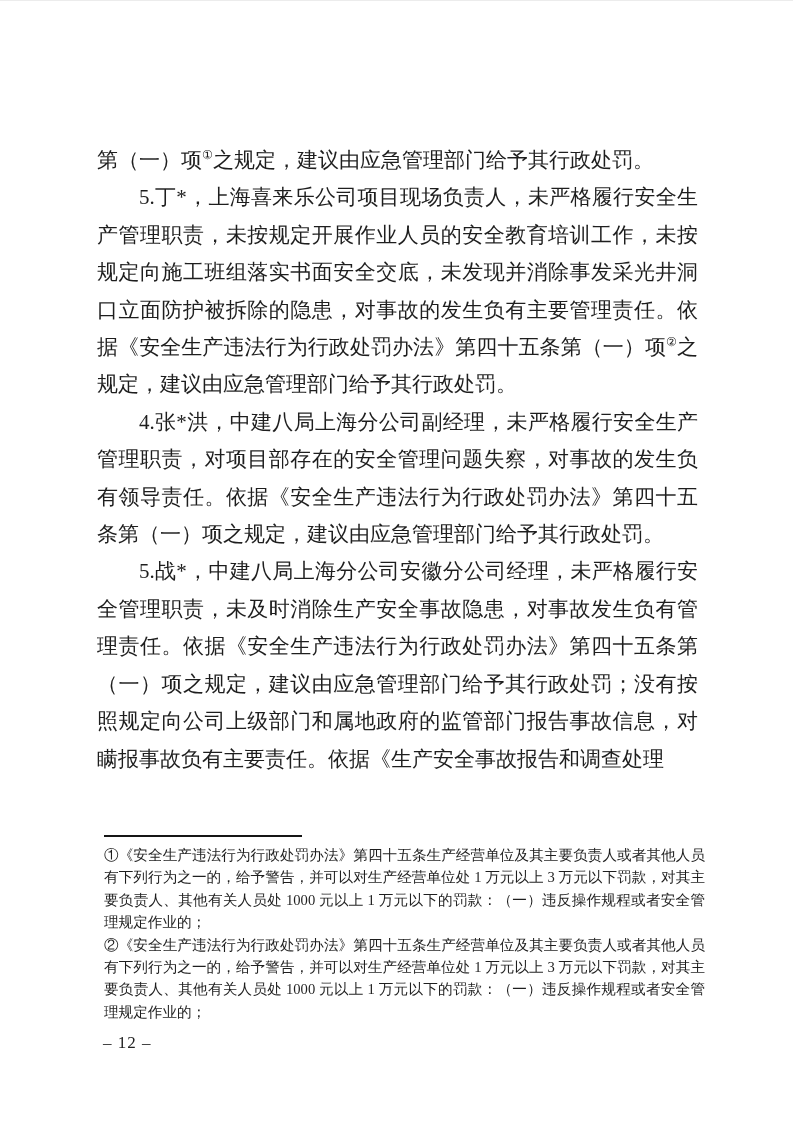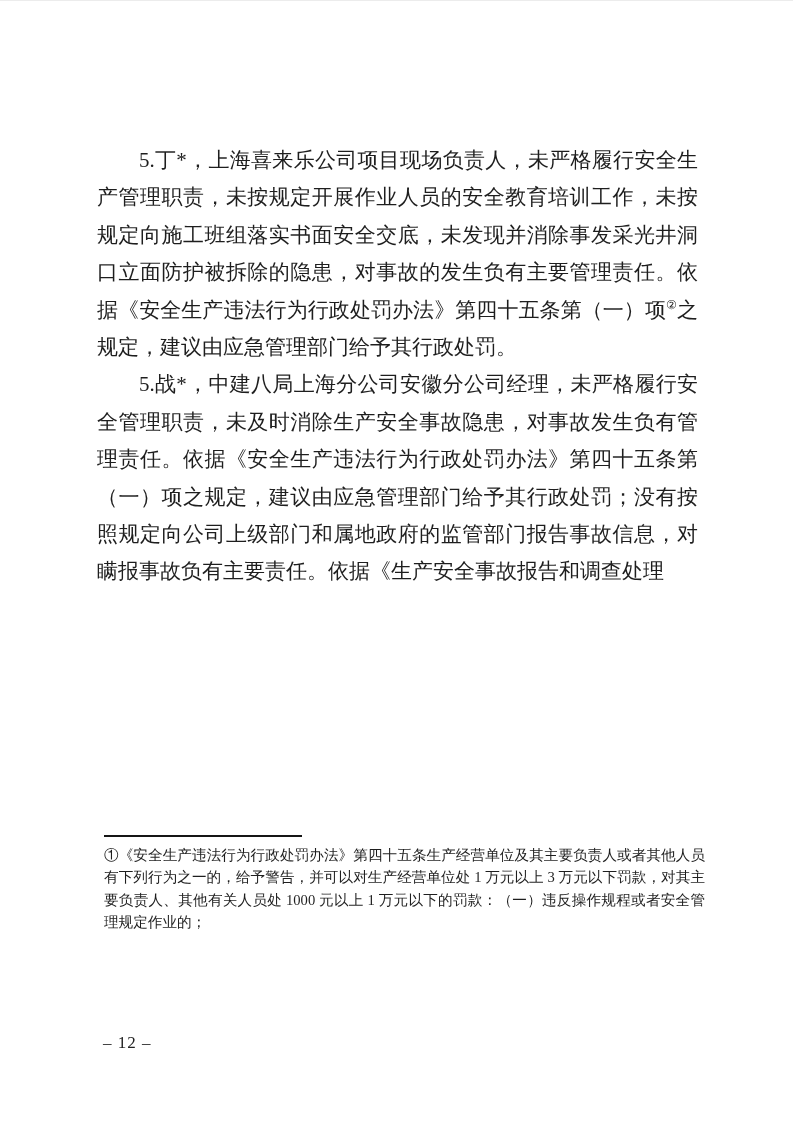--- a/index.html
+++ b/index.html
@@ -58,24 +58,27 @@
     color: #222222;
     font-family: Liberation Serif, serif;
   }
 </style>
 </head>
 <body>
 
 <div class="page">
 
   <div class="body-text">
+    <p class="para"><span>第（一）项</span><sup class="fn-ref">①</sup><span>之规定，建议由应急管理部门给予其行政处罚。</span></p>
     <p class="para indent"><span>5.丁*，上海喜来乐公司项目现场负责人，未严格履行安全生产管理职责，未按规定开展作业人员的安全教育培训工作，未按规定向施工班组落实书面安全交底，未发现并消除事发采光井洞口立面防护被拆除的隐患，对事故的发生负有主要管理责任。依据《安全生产违法行为行政处罚办法》第四十五条第（一）项</span><sup class="fn-ref">②</sup><span>之规定，建议由应急管理部门给予其行政处罚。</span></p>
+    <p class="para indent"><span>4.张*洪，中建八局上海分公司副经理，未严格履行安全生产管理职责，对项目部存在的安全管理问题失察，对事故的发生负有领导责任。依据《安全生产违法行为行政处罚办法》第四十五条第（一）项之规定，建议由应急管理部门给予其行政处罚。</span></p>
     <p class="para indent"><span>5.战*，中建八局上海分公司安徽分公司经理，未严格履行安全管理职责，未及时消除生产安全事故隐患，对事故发生负有管理责任。依据《安全生产违法行为行政处罚办法》第四十五条第（一）项之规定，建议由应急管理部门给予其行政处罚；没有按照规定向公司上级部门和属地政府的监管部门报告事故信息，对瞒报事故负有主要责任。依据《生产安全事故报告和调查处理</span></p>
   </div>
 
   <div class="footnotes">
     <div class="fn-rule"></div>
     <p class="footnote"><span>①</span><span>《安全生产违法行为行政处罚办法》第四十五条生产经营单位及其主要负责人或者其他人员有下列行为之一的，给予警告，并可以对生产经营单位处 1 万元以上 3 万元以下罚款，对其主要负责人、其他有关人员处 1000 元以上 1 万元以下的罚款：（一）违反操作规程或者安全管理规定作业的；</span></p>
+    <p class="footnote"><span>②</span><span>《安全生产违法行为行政处罚办法》第四十五条生产经营单位及其主要负责人或者其他人员有下列行为之一的，给予警告，并可以对生产经营单位处 1 万元以上 3 万元以下罚款，对其主要负责人、其他有关人员处 1000 元以上 1 万元以下的罚款：（一）违反操作规程或者安全管理规定作业的；</span></p>
   </div>
 
   <div class="page-number">– 12 –</div>
 
 </div>
 
 </body></html>

